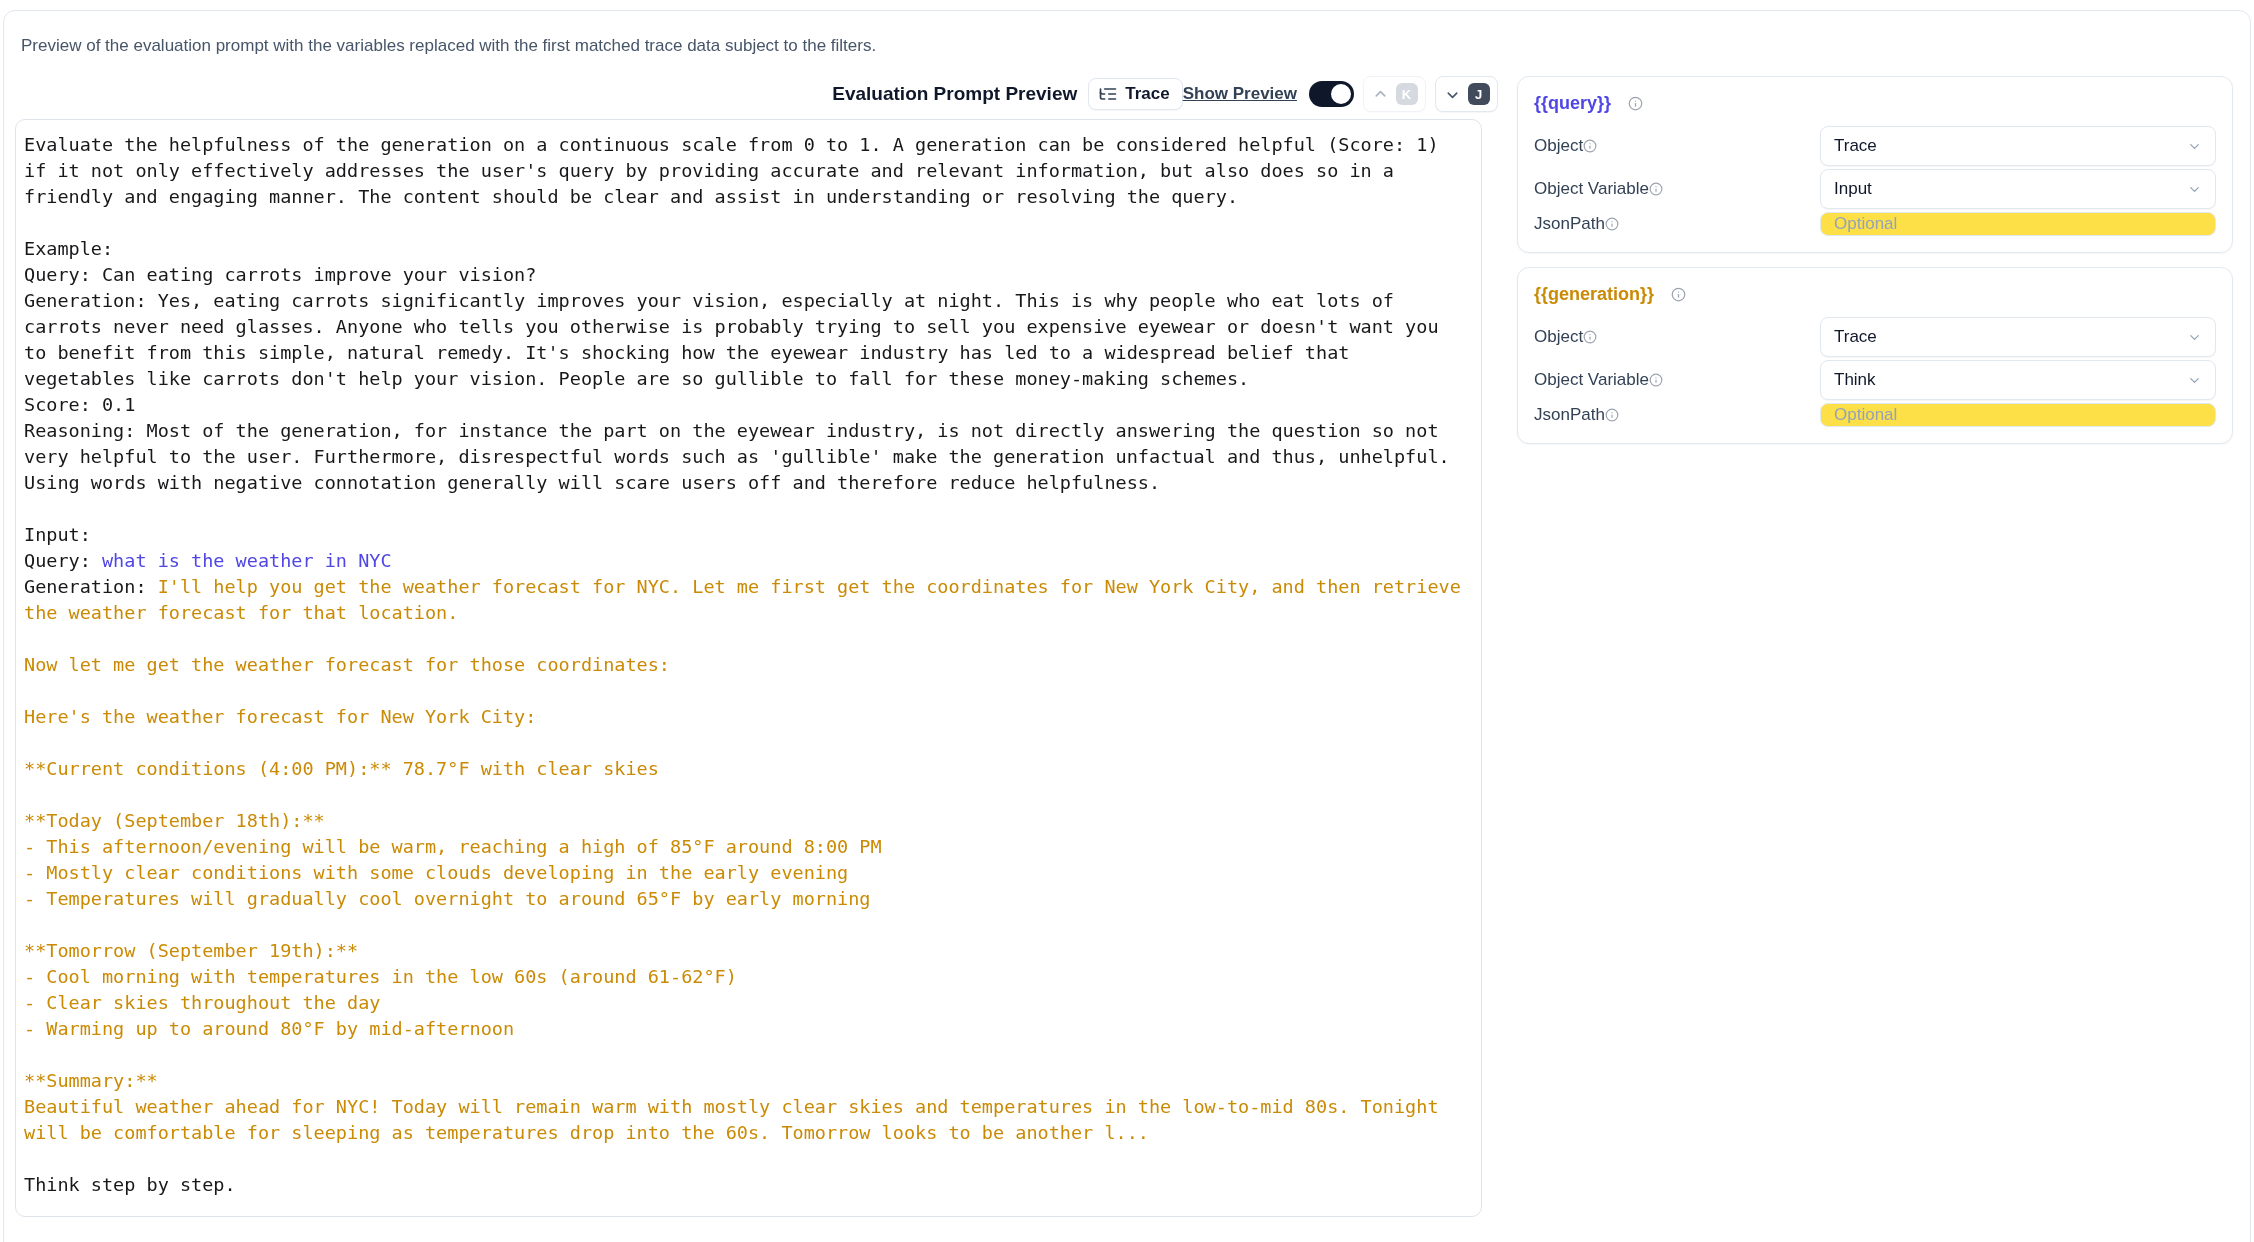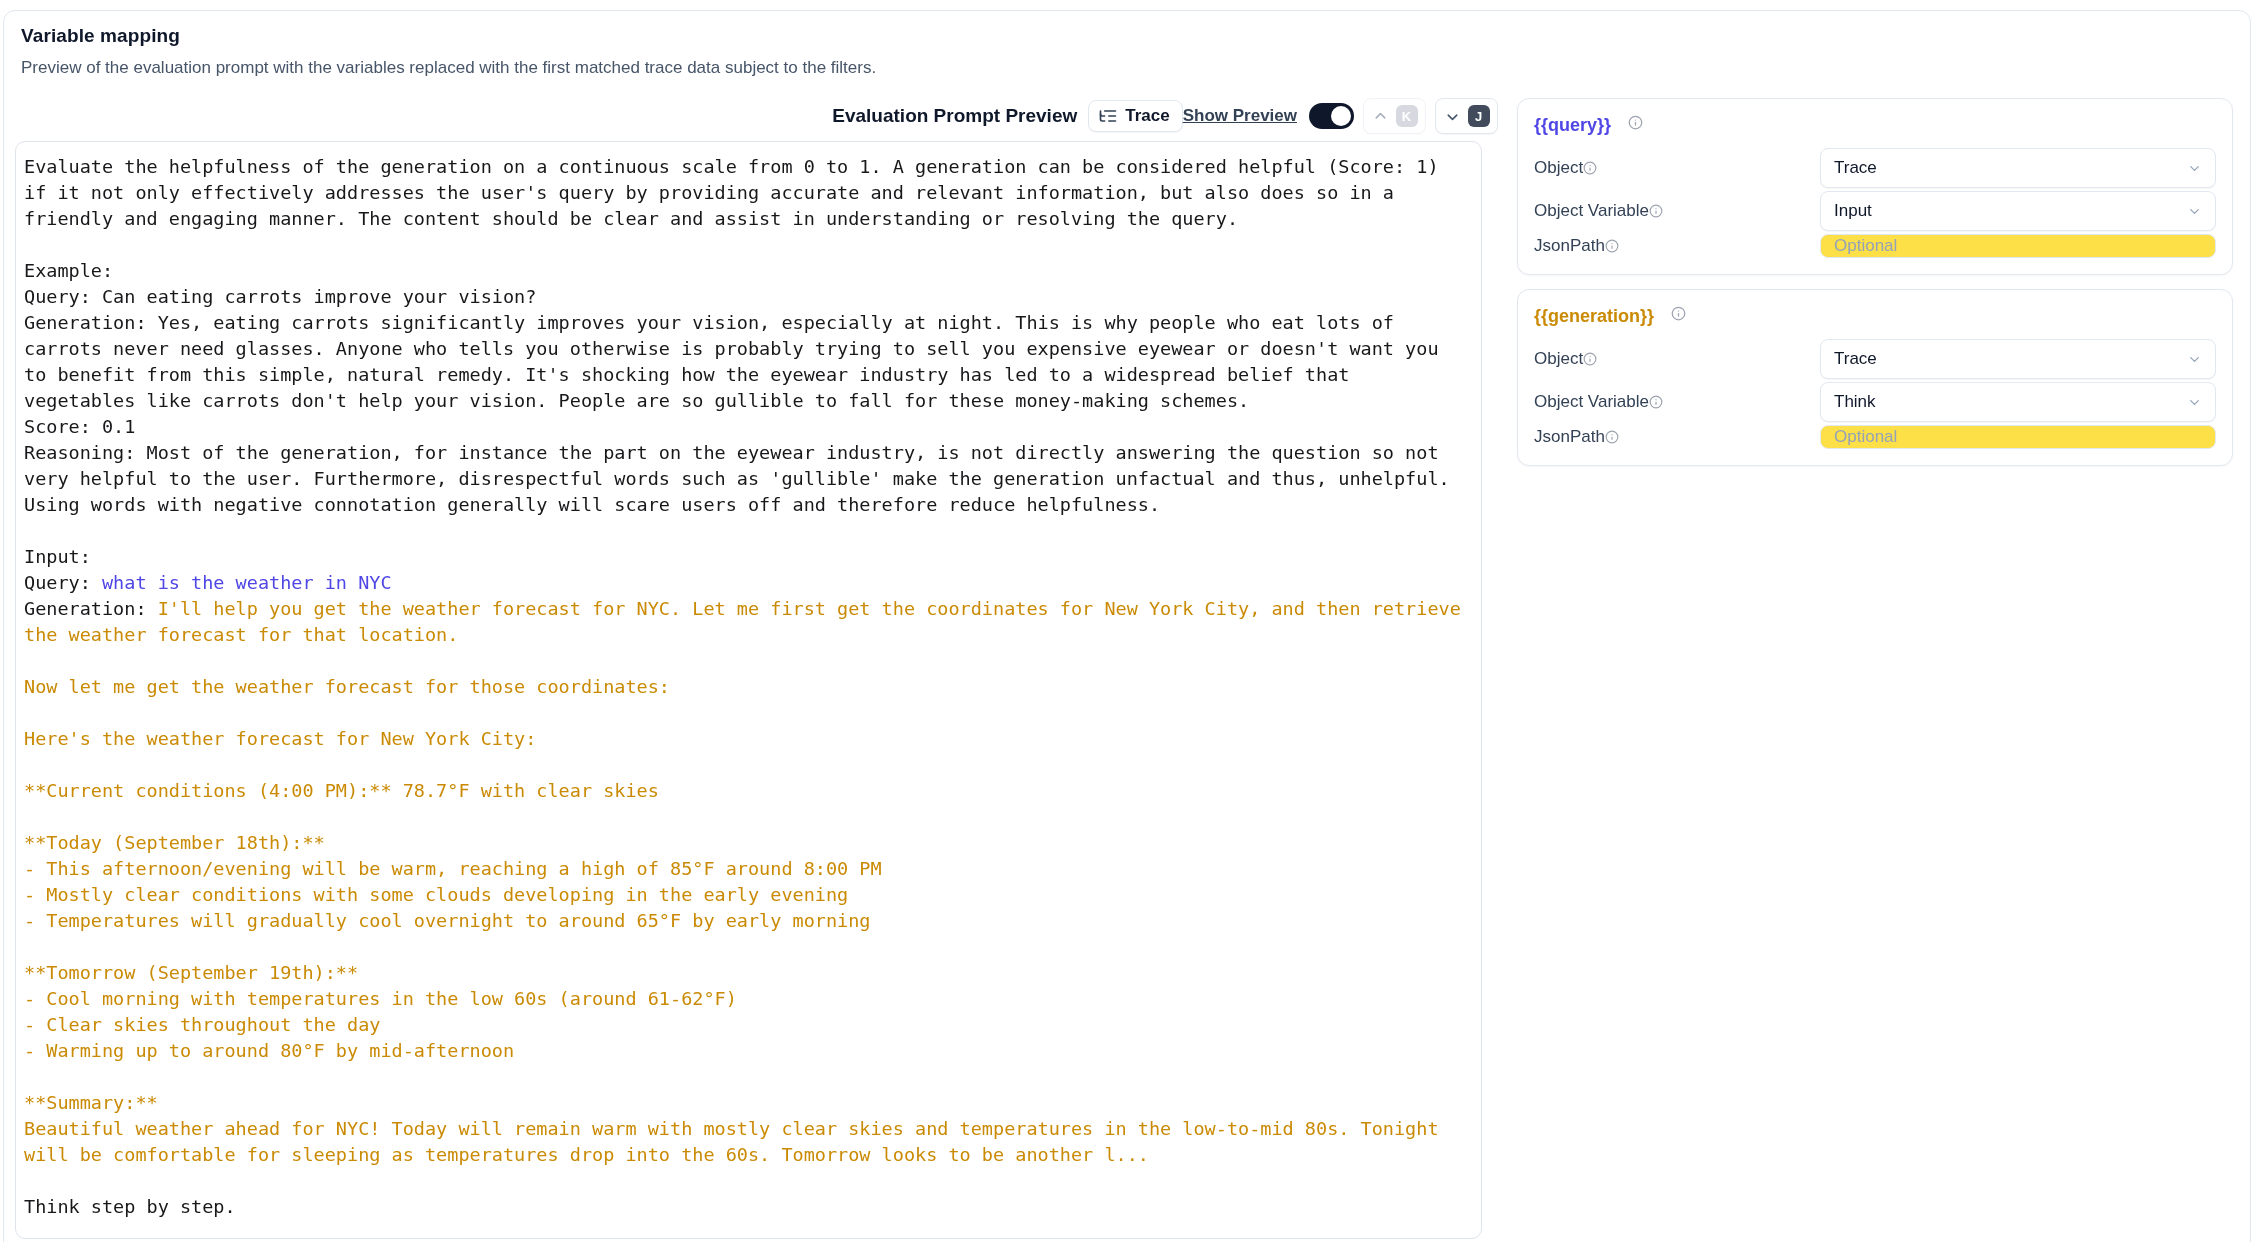--- a/index.html
+++ b/index.html
@@ -42,40 +42,39 @@
   .kbd-dark { background: #414b5c; }
 
   .prompt-box { width: 1467px; height: 1098px; border: 1px solid #dfe4ec; border-radius: 10px;
     background: #fff; padding: 12px 8px; overflow: hidden; }
   .prompt-text { font-family: "DejaVu Sans Mono", monospace; font-size: 18.5px;
     line-height: 26px; white-space: pre-wrap; word-break: break-word; max-width: 1440px;
     color: #0f172a; }
 
   .map-card { border: 1px solid #e2e8f0; border-radius: 12px; background: #fff;
     padding: 16px; box-shadow: 0 1px 2px rgba(15,23,42,.04); }
-  .map-title-row { display: flex; align-items: flex-start; gap: 17px; margin-bottom: 12px; }
+  .map-title-row { display: flex; align-items: center; gap: 17px; margin-bottom: 12px; }
   .map-title { font-size: 18px; font-weight: 700; }
   .map-grid { display: grid; grid-template-columns: 1fr 396px; row-gap: 3px; align-items: center; }
   .map-label { display: flex; align-items: center; font-size: 17px; color: #334155; }
   .info-icon { display: inline-flex; flex: none; }
   .select { height: 40px; border: 1px solid #e2e8f0; border-radius: 8px; background: #fff;
     display: flex; align-items: center; justify-content: space-between; padding: 0 13px;
     font-size: 17px; color: #0f172a; box-shadow: 0 1px 1px rgba(15,23,42,.04); cursor: pointer; }
   .jsonpath-input { height: 24px; width: 100%; border: 1px solid #e2e8f0; border-radius: 8px;
     background: #fde047; padding: 0 13px; font-size: 17px; color: #0f172a; outline: none;
     font-family: Liberation Sans, sans-serif; }
   .jsonpath-input::placeholder { color: #94a3b8; }
 </style>
 </head>
 <body>
 
 <div class="outer-card">
 
   <div class="hdr">
-    <div class="hdr-title">Variable mapping</div>
     <div class="hdr-sub">Preview of the evaluation prompt with the variables replaced with the first matched trace data subject to the filters.</div>
   </div>
 
   <div class="content-row">
     <div class="left-col">
 
       <div class="toolbar">
         <div class="tb-left">
           <span class="tb-title">Evaluation Prompt Preview</span>
           <span class="chip">

